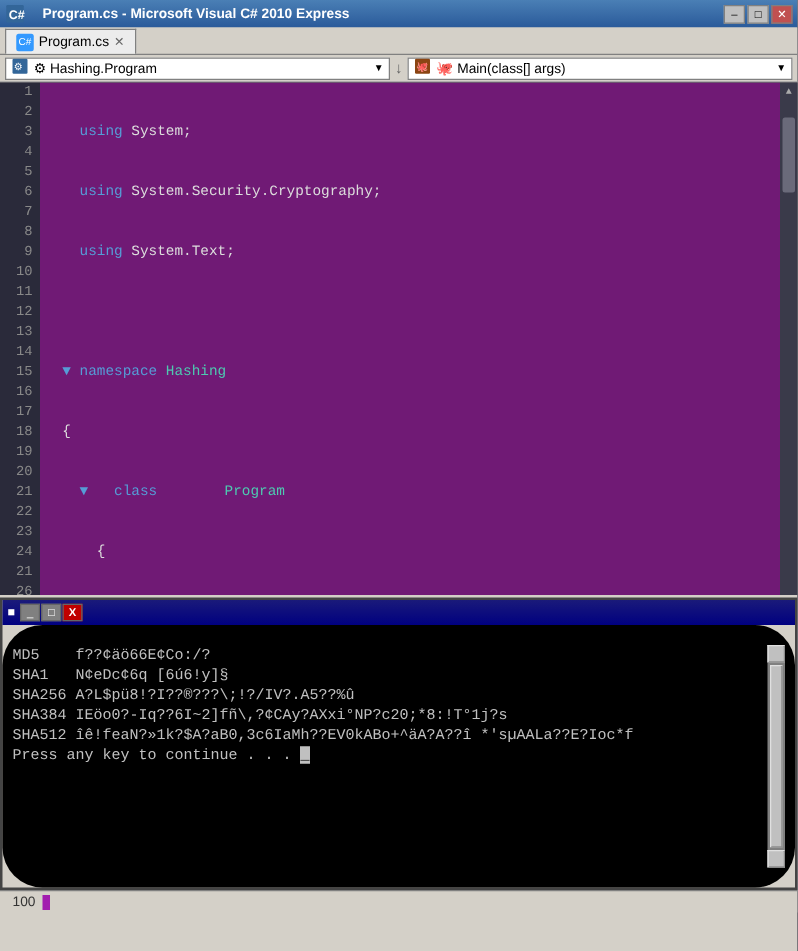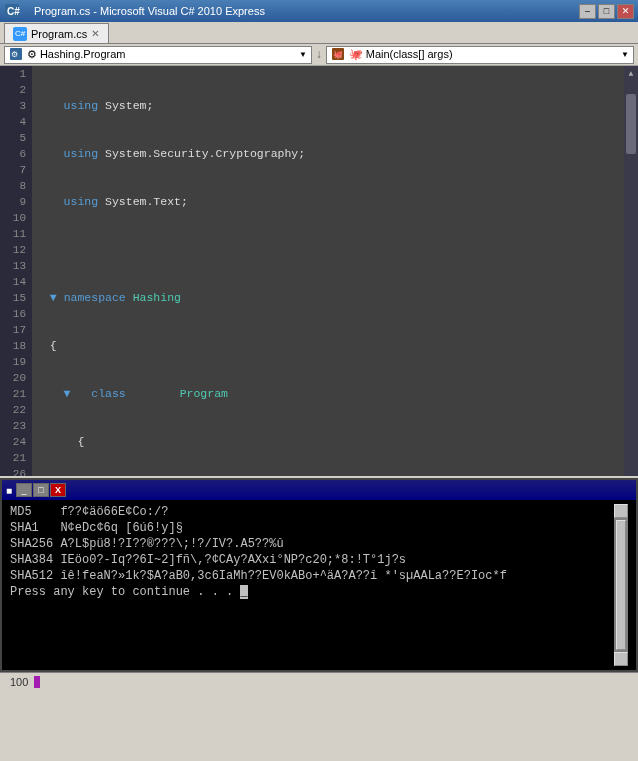--- a/index.html
+++ b/index.html
@@ -10,21 +10,21 @@
       background: linear-gradient(to bottom, #4a7fb5 0%, #2a5a9a 100%);
       height: 22px;
       display: flex;
       align-items: center;
       padding: 0 4px;
       color: white;
       font-size: 11px;
       font-family: 'Segoe UI', Tahoma, sans-serif;
     }
     .title-bar-icon { width: 16px; height: 16px; margin-right: 4px; }
-    .title-bar-text { flex: 1; font-weight: normal; padding-left: 10px; }
+    .title-bar-text { flex: 1; font-weight: bold; padding-left: 10px; }
     .title-bar-buttons { display: flex; gap: 2px; }
     .title-btn {
       width: 17px; height: 15px; background: #c0c0c0; border: 1px solid #808080;
       display: flex; align-items: center; justify-content: center; font-size: 9px; cursor: pointer;
       color: black;
     }
     .title-btn.close { background: #c05050; color: white; }
 
     
     .tab-bar {
@@ -98,21 +98,21 @@
       height: 16px;
       display: block;
     }
     .code-area {
       flex: 1;
       padding: 0 4px;
       overflow: hidden;
       line-height: 16px;
       font-size: 11.5px;
       color: #dcdcdc;
-      background: #404040;
+      background: #701a75;
       white-space: pre;
     }
     .code-line { height: 16px; display: block; }
     .scrollbar-v {
       width: 14px;
       background: #3a3a4a;
       flex-shrink: 0;
       display: flex;
       flex-direction: column;
       align-items: center;
@@ -152,24 +152,25 @@
     .cmd-btn { width: 16px; height: 14px; border: 1px solid #666; display: flex; align-items: center; justify-content: center; font-size: 9px; cursor: pointer; }
     .cmd-btn.min { background: #808080; color: white; }
     .cmd-btn.max { background: #808080; color: white; }
     .cmd-btn.cls { background: #c00000; color: white; font-weight: bold; }
 
     .cmd-body {
       background: #000000;
       color: #c0c0c0;
       font-family: 'Consolas', 'Courier New', monospace;
       font-size: 12px;
-      padding: 4px 8px;
-      height: 170px;
+      padding: 16px 8px;
+      height: 210px;
       overflow: hidden;
       display: flex;
+      border-radius: 32px;
     }
     .cmd-text { flex: 1; white-space: pre-wrap; word-break: break-all; font-size: 12px; line-height: 16px; }
     .cmd-scrollbar {
       width: 14px;
       background: #808080;
       display: flex;
       flex-direction: column;
     }
     .cmd-scroll-btn { width: 14px; height: 14px; background: #c0c0c0; border: 1px outset #e0e0e0; display: flex; align-items: center; justify-content: center; font-size: 8px; }
     .cmd-scroll-thumb { flex: 1; background: #c0c0c0; margin: 2px; border: 1px outset #e0e0e0; }

